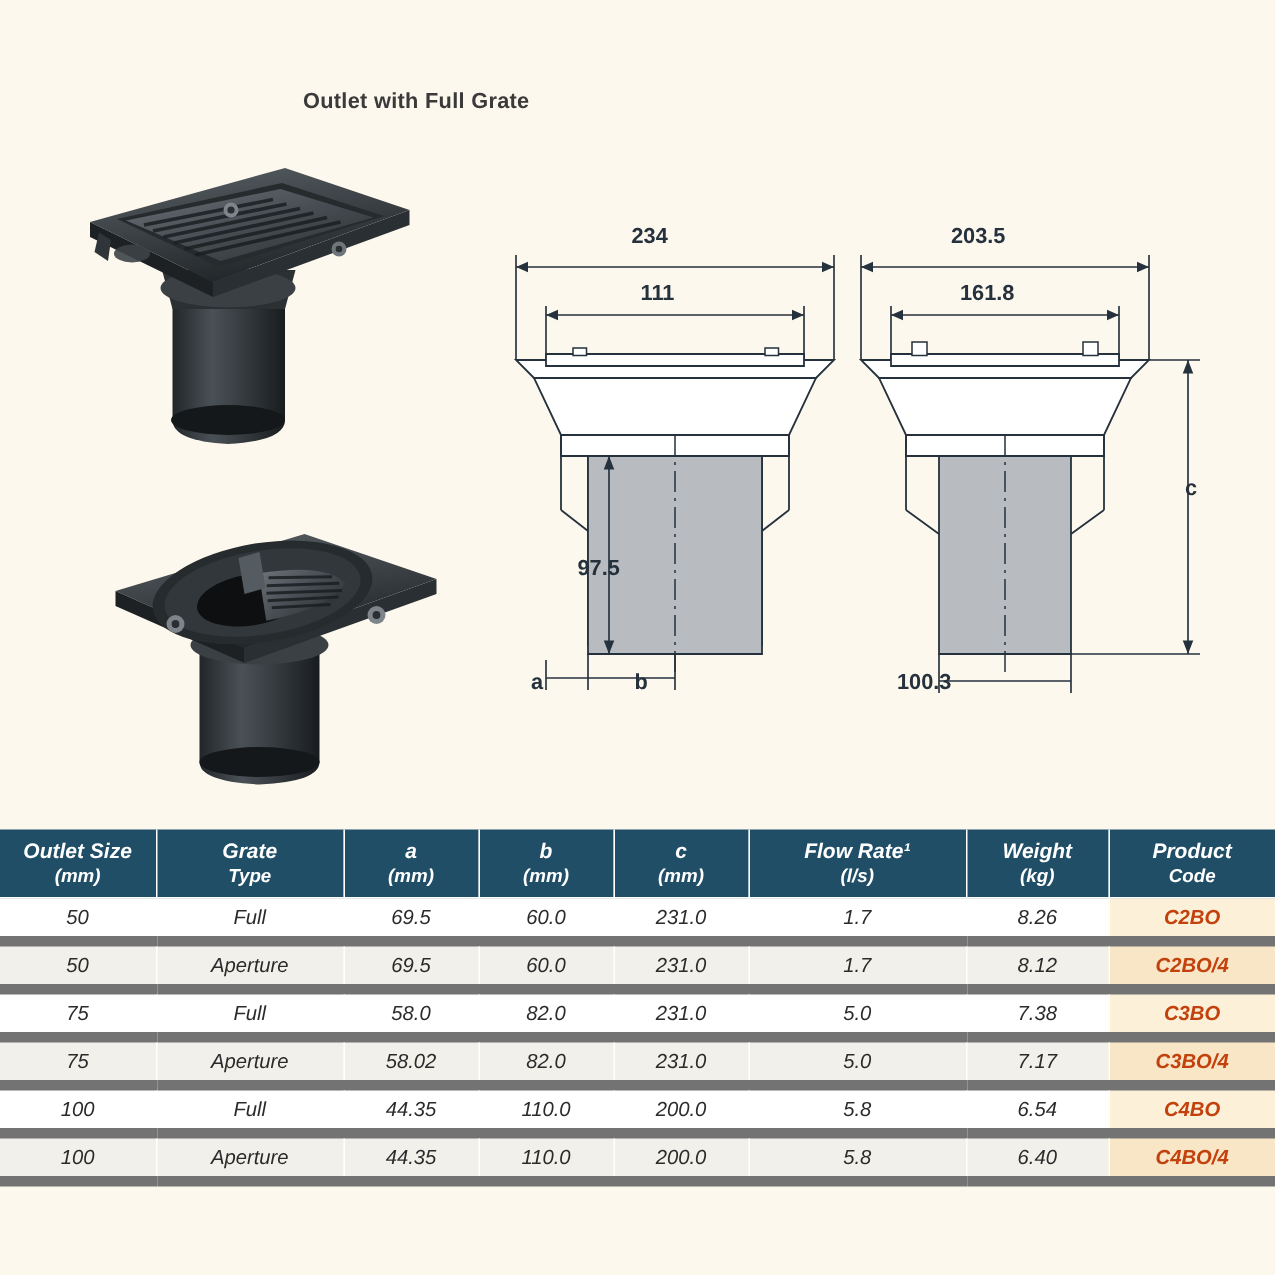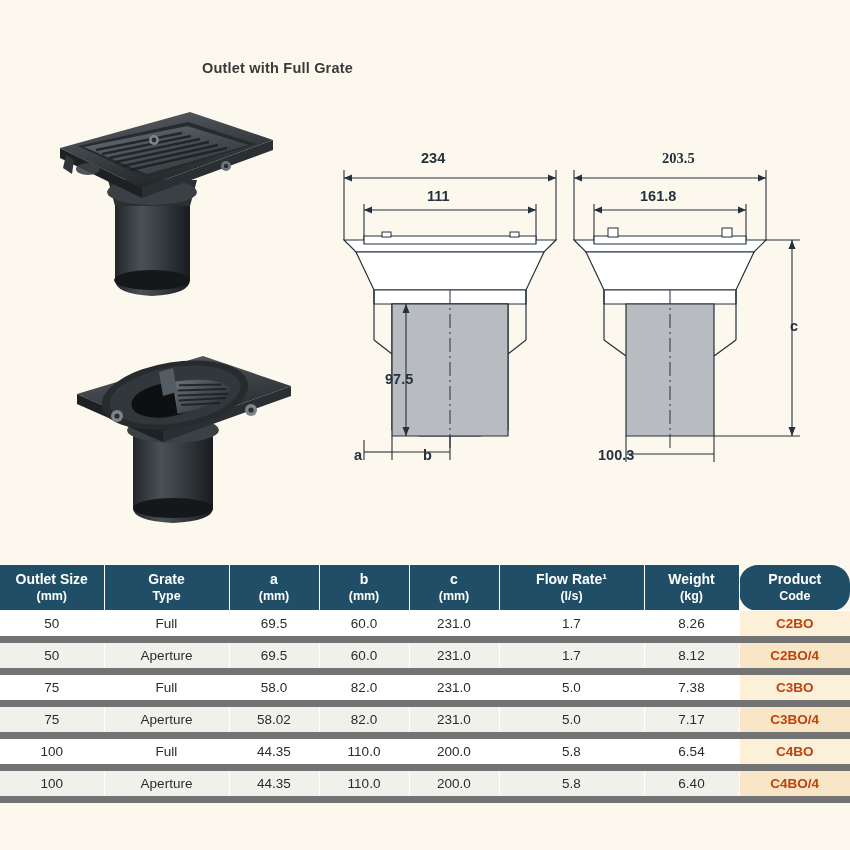--- a/index.html
+++ b/index.html
@@ -50,48 +50,49 @@
     font-size: 14.5px;
     font-weight: bold;
     color: #25313c;
     white-space: nowrap;
   }
   #dim-234   { left: 421px; top: 150px; }
   #dim-192   { left: 427px; top: 188px; }
   #dim-975   { left: 385px; top: 371px; }
   #dim-a     { left: 354px; top: 447px; }
   #dim-b     { left: 423px; top: 447px; }
-  #dim-2035  { left: 662px; top: 150px; font-family: Liberation Serif, serif; }
+  #dim-2035  { left: 634px; top: 150px; }
   #dim-1618  { left: 640px; top: 188px; }
   #dim-1003  { left: 598px; top: 447px; }
   #dim-c     { left: 790px; top: 318px; }
 
   
   .table-wrap {
     position: absolute;
-    left: 0; top: 565px;
+    left: 0; top: 553px;
     width: 850px;
+    font-style: italic;
   }
   table.spec {
     border-collapse: collapse;
     width: 850px;
     table-layout: fixed;
   }
   table.spec th {
     background: #1f4e66;
     color: #ffffff;
     font-size: 14px;
     font-weight: bold;
     text-align: center;
     padding: 6px 2px;
     line-height: 1.25;
     border-right: 1px solid #ffffff;
     border-bottom: 1px solid #ffffff;
   }
-  table.spec th:last-child { border-right: none; border-radius: 19px; }
+  table.spec th:last-child { border-right: none; }
   table.spec th .sub {
     display: block;
     font-size: 12.5px;
     font-weight: bold;
   }
   table.spec td {
     font-size: 13.5px;
     color: #2b2b2b;
     text-align: center;
     padding: 5px 2px;

